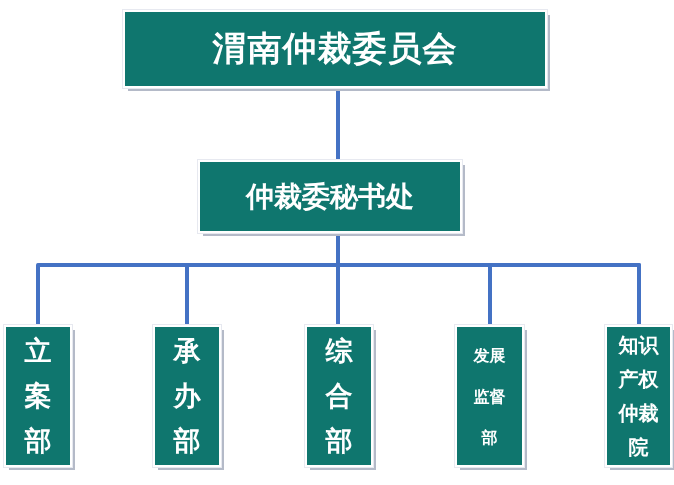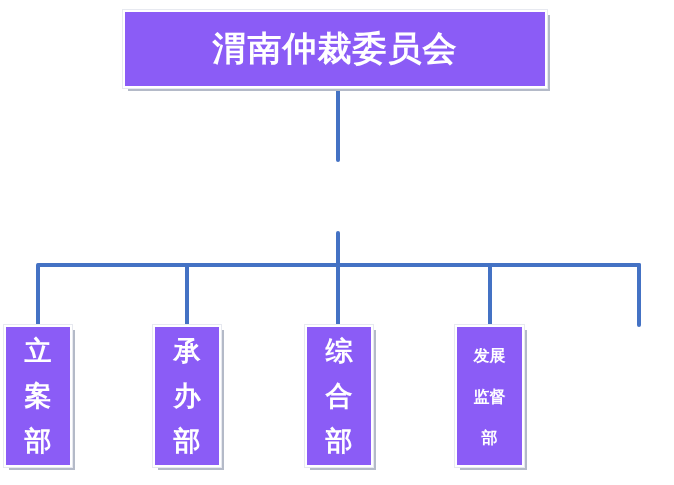--- a/index.html
+++ b/index.html
@@ -33,21 +33,21 @@
   #v-drop-0 { left: 36px;  top: 263px; height: 64px; }
   #v-drop-1 { left: 185px; top: 263px; height: 64px; }
   #v-drop-2 { left: 336px; top: 263px; height: 64px; }
   #v-drop-3 { left: 488px; top: 263px; height: 64px; }
   #v-drop-4 { left: 637px; top: 263px; height: 64px; }
   
   .node {
     position: absolute;
     z-index: 2;
     box-sizing: border-box;
-    background: #8b5cf6;
+    background: #0f766e;
     border: 2px solid #ffffff;
     box-shadow: 0 0 0 1px #e7e9f0, 4px 4px 0 -1px #b4bac8;
     color: #ffffff;
     font-weight: bold;
     display: flex;
     align-items: center;
     justify-content: center;
     text-align: center;
     white-space: pre-line;
   }
@@ -80,20 +80,23 @@
   <div class="line vline" id="v-drop-0"></div>
   <div class="line vline" id="v-drop-1"></div>
   <div class="line vline" id="v-drop-2"></div>
   <div class="line vline" id="v-drop-3"></div>
   <div class="line vline" id="v-drop-4"></div>
 
   <div class="node" id="node-root">
     <span>渭南仲裁委员会</span>
   </div>
 
+  <div class="node" id="node-secretariat">
+    <span>仲裁委秘书处</span>
+  </div>
 
   <div class="node dept" id="dept-0">
     <span>立
 案
 部</span>
   </div>
 
   <div class="node dept" id="dept-1">
     <span>承
 办
@@ -105,14 +108,20 @@
 合
 部</span>
   </div>
 
   <div class="node dept" id="dept-3">
     <span>发展
 监督
 部</span>
   </div>
 
+  <div class="node dept" id="dept-4">
+    <span>知识
+产权
+仲裁
+院</span>
+  </div>
 
 </div>
 
 </body></html>

